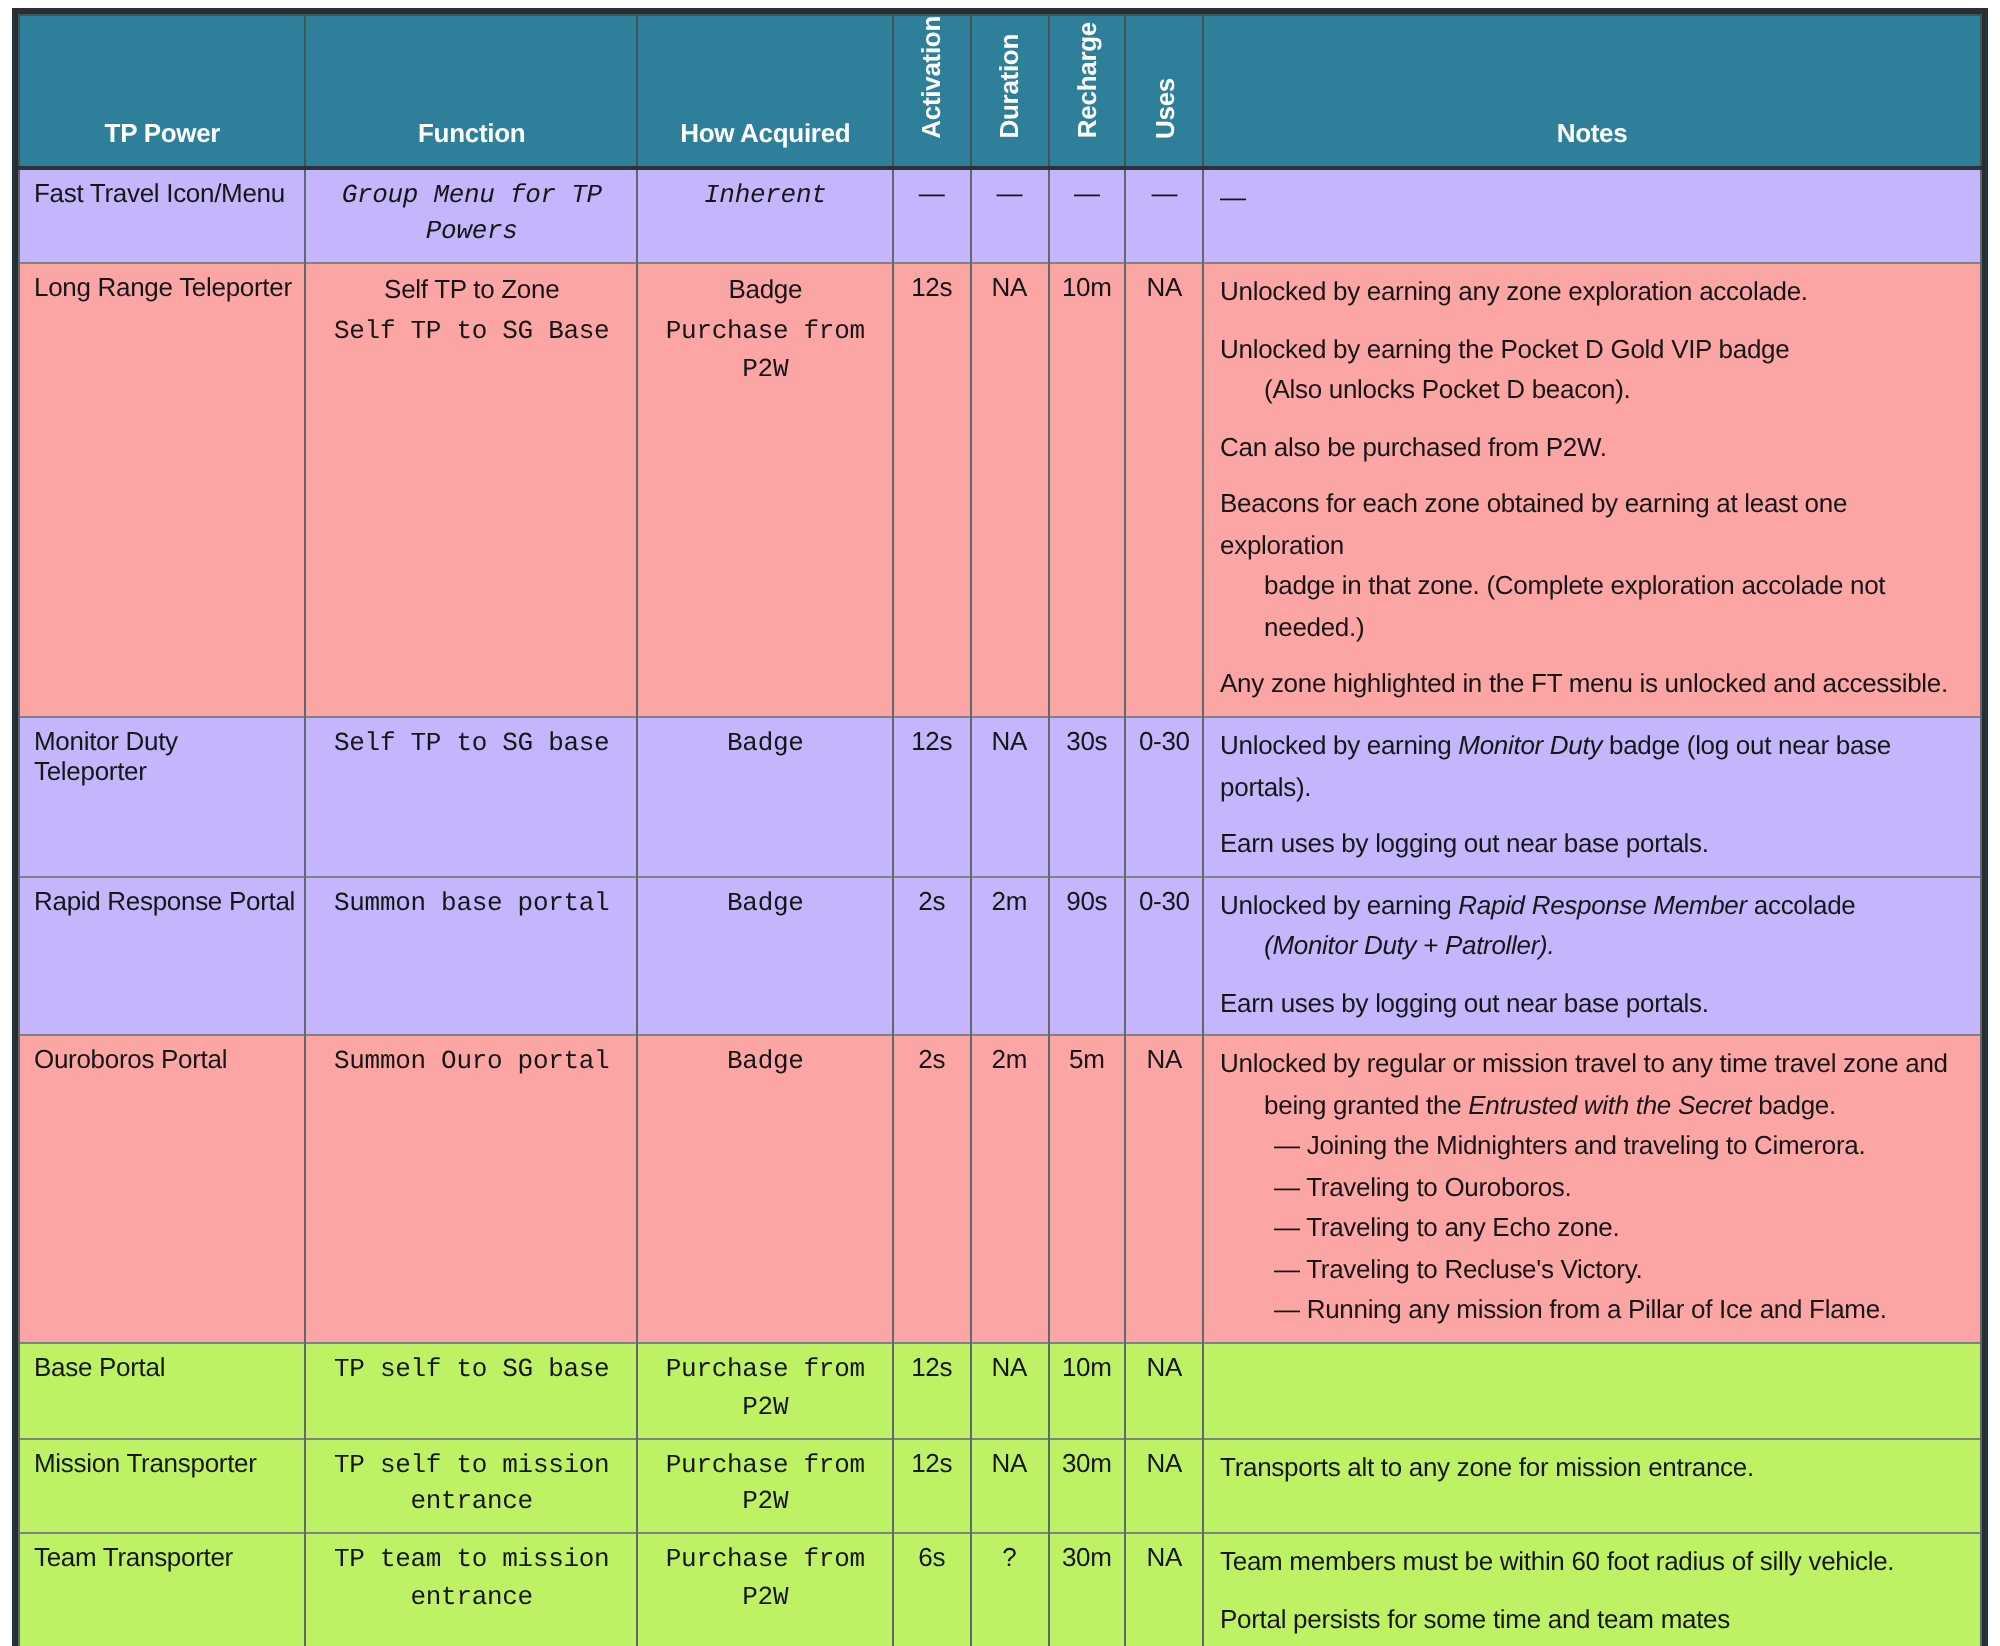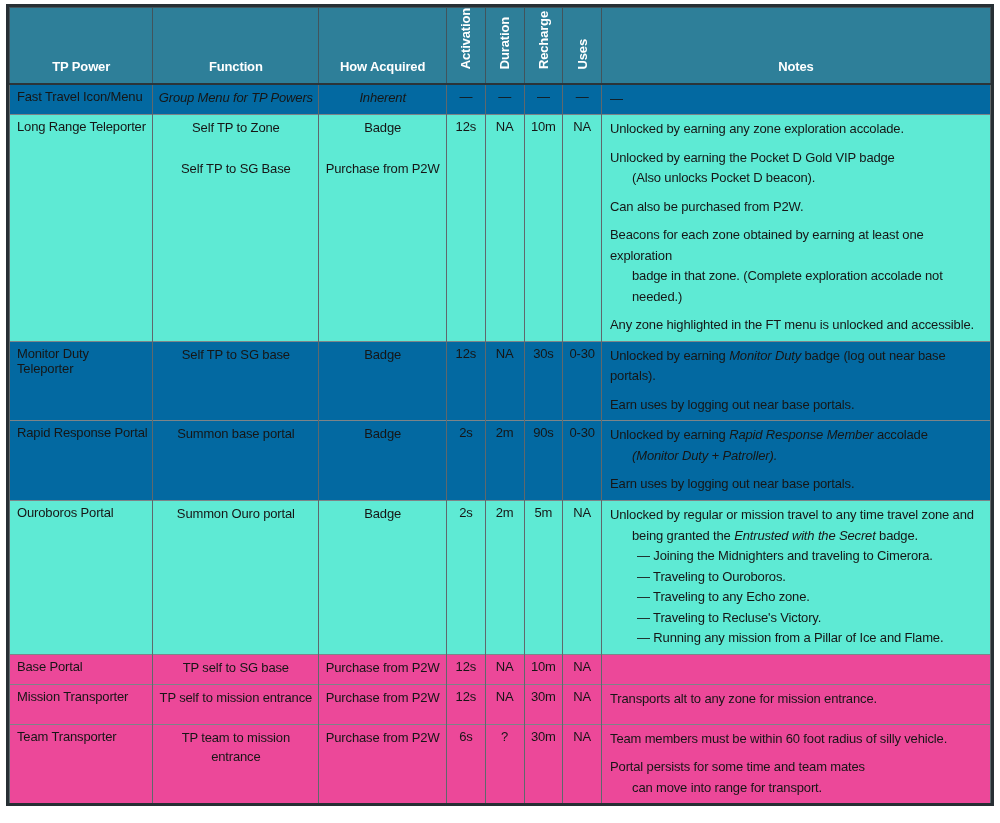--- a/index.html
+++ b/index.html
@@ -42,30 +42,30 @@
     line-height:1;
     padding-top:1px;
   }
   td{
     vertical-align:top;
     border-left:1px solid #5f686c;
     border-right:1px solid #5f686c;
     border-top:1px solid #7d8488;
     padding:4px 4px 5px 4px;
   }
-  .t-blue td{background:#0369a1;}
-  .t-white td{background:#5eead4;}
-  .t-green td{background:#ec4899;}
+  .t-blue td{background:#c4b5fd;}
+  .t-white td{background:#fca5a5;}
+  .t-green td{background:#bef264;}
 
   .c-power{text-align:left;padding-left:7px;}
   .c-mid{text-align:center;}
   .c-num{text-align:center;}
   .it{font-style:italic;}
-  .ln{line-height:1.45;margin-bottom:22px;}
-  .ln:last-child{margin-bottom:0;}
+  .ln{line-height:1.45;margin-bottom:2px;}
+  .ln:last-child{margin-bottom:0;font-family:Liberation Mono, monospace;}
 
   .c-notes{text-align:left;padding-left:8px;padding-right:6px;}
   .nln{line-height:1.58;}
   .nln.gap{margin-top:8px;}
   .nln.ind1{padding-left:22px;}
   .nln.ind2{padding-left:27px;}
   i{font-style:italic;}
 
   tbody tr:nth-child(1){height:29px;}
   tbody tr:nth-child(2){height:170px;}

